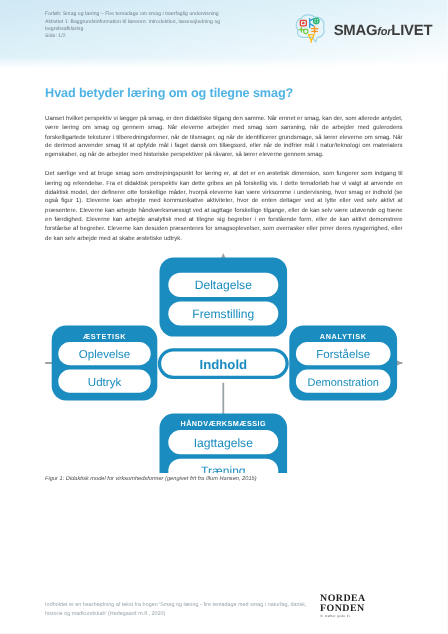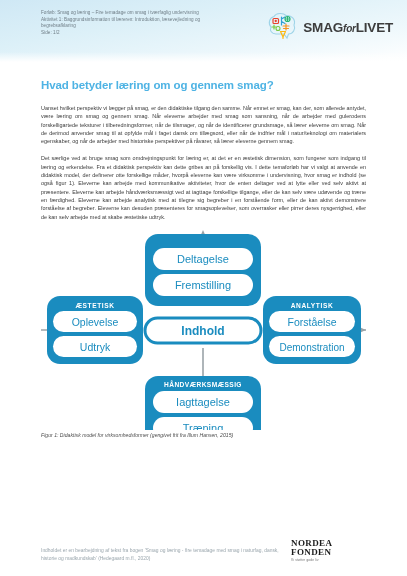--- a/index.html
+++ b/index.html
@@ -115,21 +115,21 @@
           <path d="M31 39 L41 39 L36 50 Z" fill="none" stroke="#fdb913" stroke-width="2.4" stroke-linejoin="round"></path>
           <path d="M36 50 L36 54" stroke="#fdb913" stroke-width="2.2"></path>
         </svg>
       </span>
       <span class="logo-word"><span>SMAG</span><span class="small">for</span><span>LIVET</span></span>
     </div>
   </div>
 
   <div class="content">
 
-    <div class="title">Hvad betyder læring om og gennem smag?</div>
+    <div class="title">Hvad betyder læring om og tilegne smag?</div>
 
     <p class="body">Uanset hvilket perspektiv vi lægger på smag, er den didaktiske tilgang den samme. Når emnet er smag, kan der, som allerede antydet, være læring om smag og gennem smag. Når eleverne arbejder med smag som sansning, når de arbejder med gulerodens forskelligartede teksturer i tilberedningsformer, når de tilsmager, og når de identificerer grundsmage, så lærer eleverne om smag. Når de derimod anvender smag til at opfylde mål i faget dansk om tillægsord, eller når de indfrier mål i natur/teknologi om materialers egenskaber, og når de arbejder med historiske perspektiver på råvarer, så lærer eleverne gennem smag.</p>
     <p class="body">Det særlige ved at bruge smag som omdrejningspunkt for læring er, at det er en æstetisk dimension, som fungerer som indgang til læring og erkendelse. Fra et didaktisk perspektiv kan dette gribes an på forskellig vis. I dette temaforløb har vi valgt at anvende en didaktisk model, der definerer otte forskellige måder, hvorpå eleverne kan være virksomme i undervisning, hvor smag er indhold (se også figur 1). Eleverne kan arbejde med kommunikative aktiviteter, hvor de enten deltager ved at lytte eller ved selv aktivt at præsentere. Eleverne kan arbejde håndværksmæssigt ved at iagttage forskellige tilgange, eller de kan selv være udøvende og træne en færdighed. Eleverne kan arbejde analytisk med at tilegne sig begreber i en forstående form, eller de kan aktivt demonstrere forståelse af begreber. Eleverne kan desuden præsenteres for smagsoplevelser, som overrasker eller pirrer deres nysgerrighed, eller de kan selv arbejde med at skabe æstetiske udtryk.</p>
 
     <div class="figure">
       <svg class="diagram" viewBox="0 0 325 200">
 
         <g stroke="#9aa3a8" stroke-width="1.6" fill="none">
           <line x1="162" y1="8" x2="162" y2="74"></line>
           <line x1="162" y1="118" x2="162" y2="150"></line>

